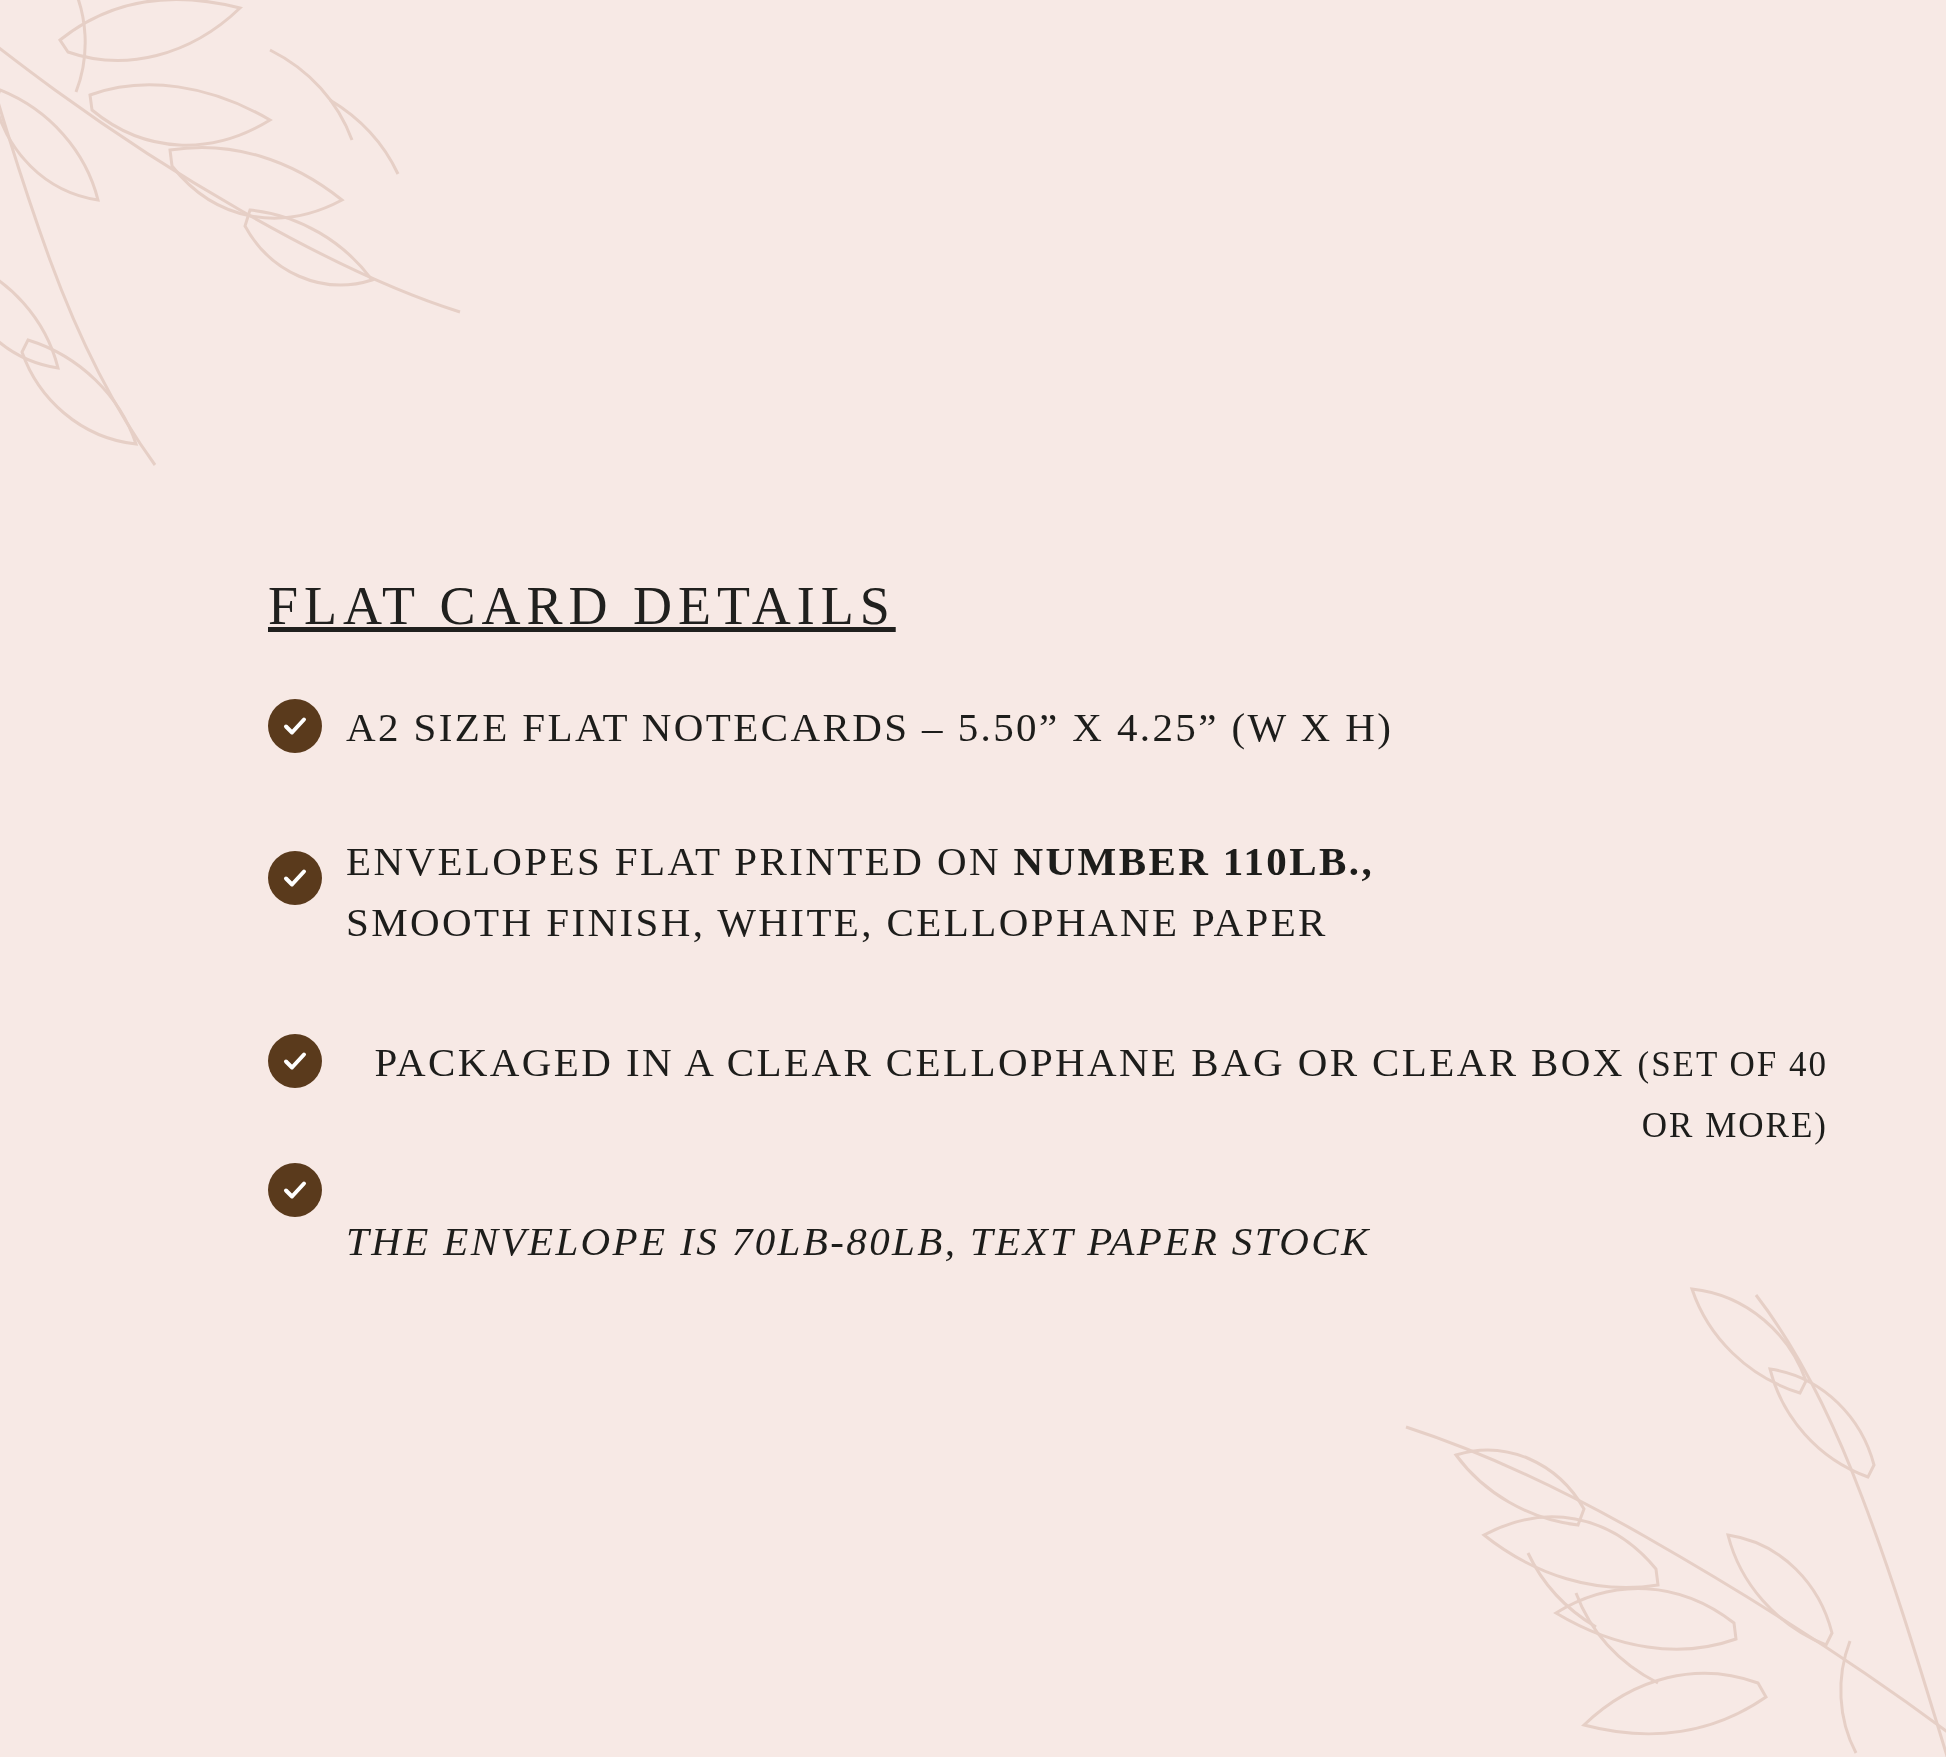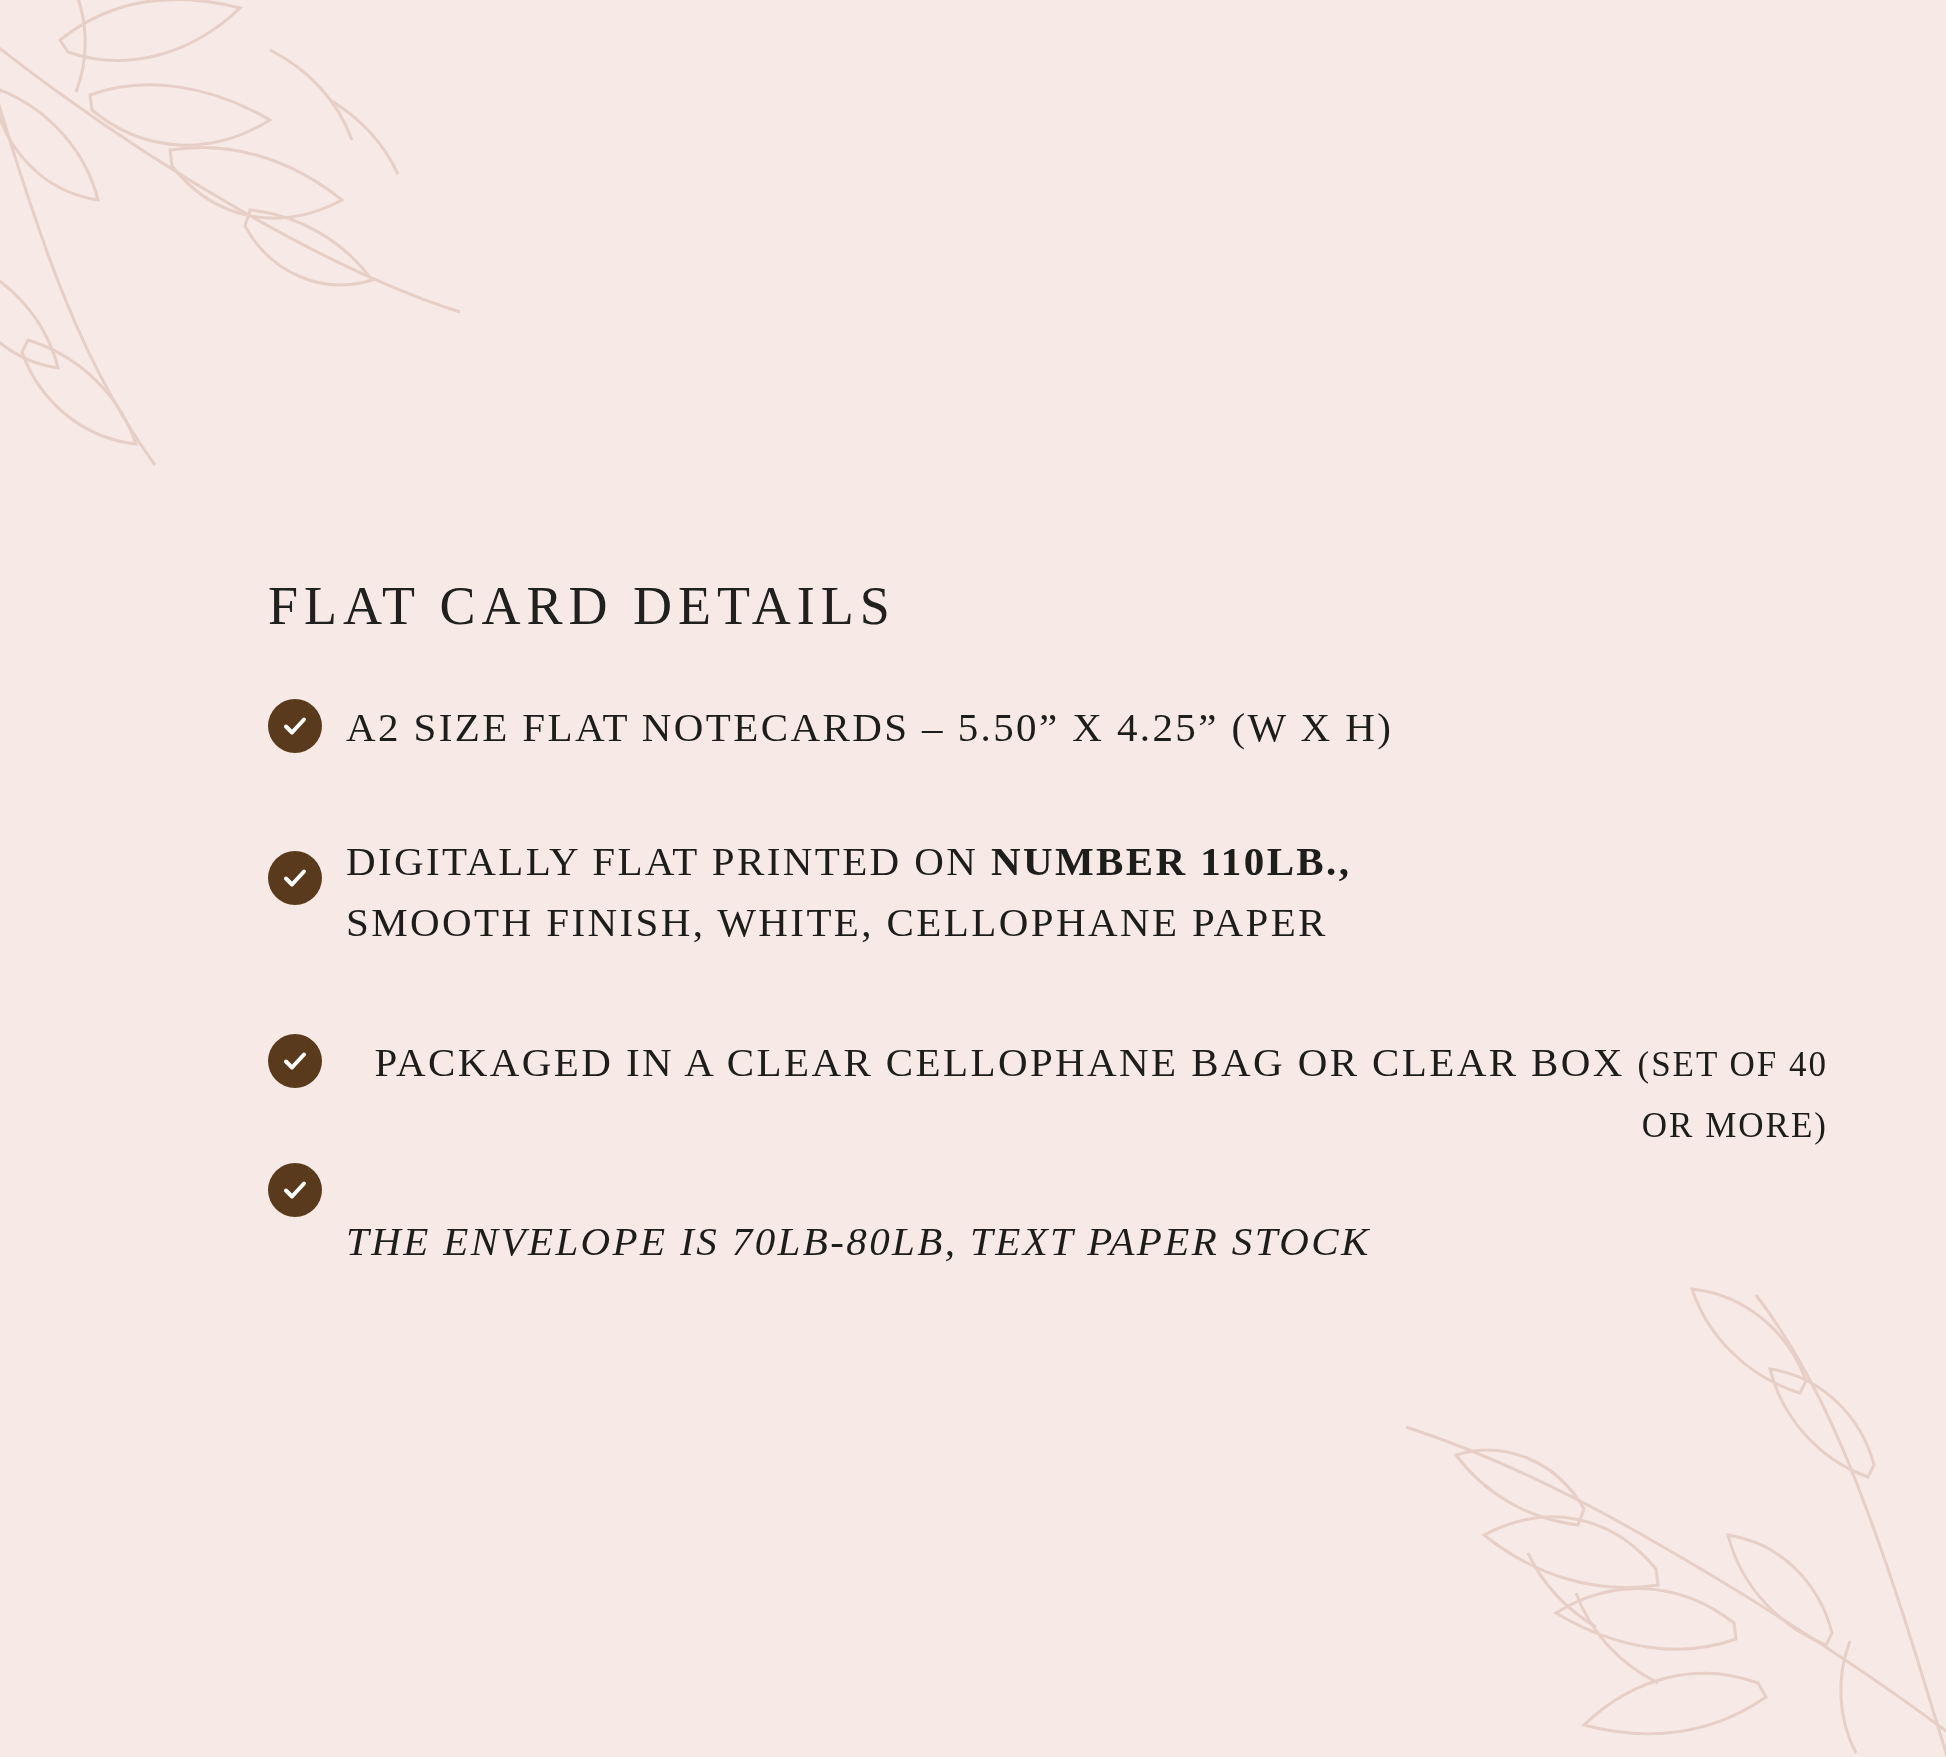--- a/index.html
+++ b/index.html
@@ -48,20 +48,21 @@
   }
 
   .title {
     font-family: "Liberation Serif", serif;
     font-size: 54px;
     letter-spacing: 6px;
     color: #20201e;
     margin: 0 0 58px 0;
     font-weight: 400;
     white-space: nowrap;
+    text-decoration: underline;
   }
 
   .list {
     margin: 0;
     padding: 0;
     list-style: none;
   }
 
   .item {
     display: flex;
@@ -161,21 +162,21 @@
         </span>
         <span class="item-text">A2 SIZE FLAT NOTECARDS – 5.50” X 4.25” (W X H)</span>
       </li>
 
       <li class="item i2">
         <span class="check">
           <svg width="30" height="30" viewBox="0 0 30 30">
               <path d="M6 15.5 L12 21.5 L24 8.5" stroke="#ffffff" stroke-width="4" fill="none" stroke-linecap="round" stroke-linejoin="round"></path>
             </svg>
         </span>
-        <span class="item-text"><span>DIGITALLY FLAT PRINTED ON </span><b>NUMBER 110LB.,</b><br><span>SMOOTH FINISH, WHITE, CELLOPHANE PAPER</span></span>
+        <span class="item-text"><span>ENVELOPES FLAT PRINTED ON </span><b>NUMBER 110LB.,</b><br><span>SMOOTH FINISH, WHITE, CELLOPHANE PAPER</span></span>
       </li>
 
       <li class="item i3">
         <span class="check">
           <svg width="30" height="30" viewBox="0 0 30 30">
               <path d="M6 15.5 L12 21.5 L24 8.5" stroke="#ffffff" stroke-width="4" fill="none" stroke-linecap="round" stroke-linejoin="round"></path>
             </svg>
         </span>
         <span class="item-text"><span>PACKAGED IN A CLEAR CELLOPHANE BAG OR CLEAR BOX </span><span class="small">(SET OF 40 OR MORE)</span></span>
       </li>

